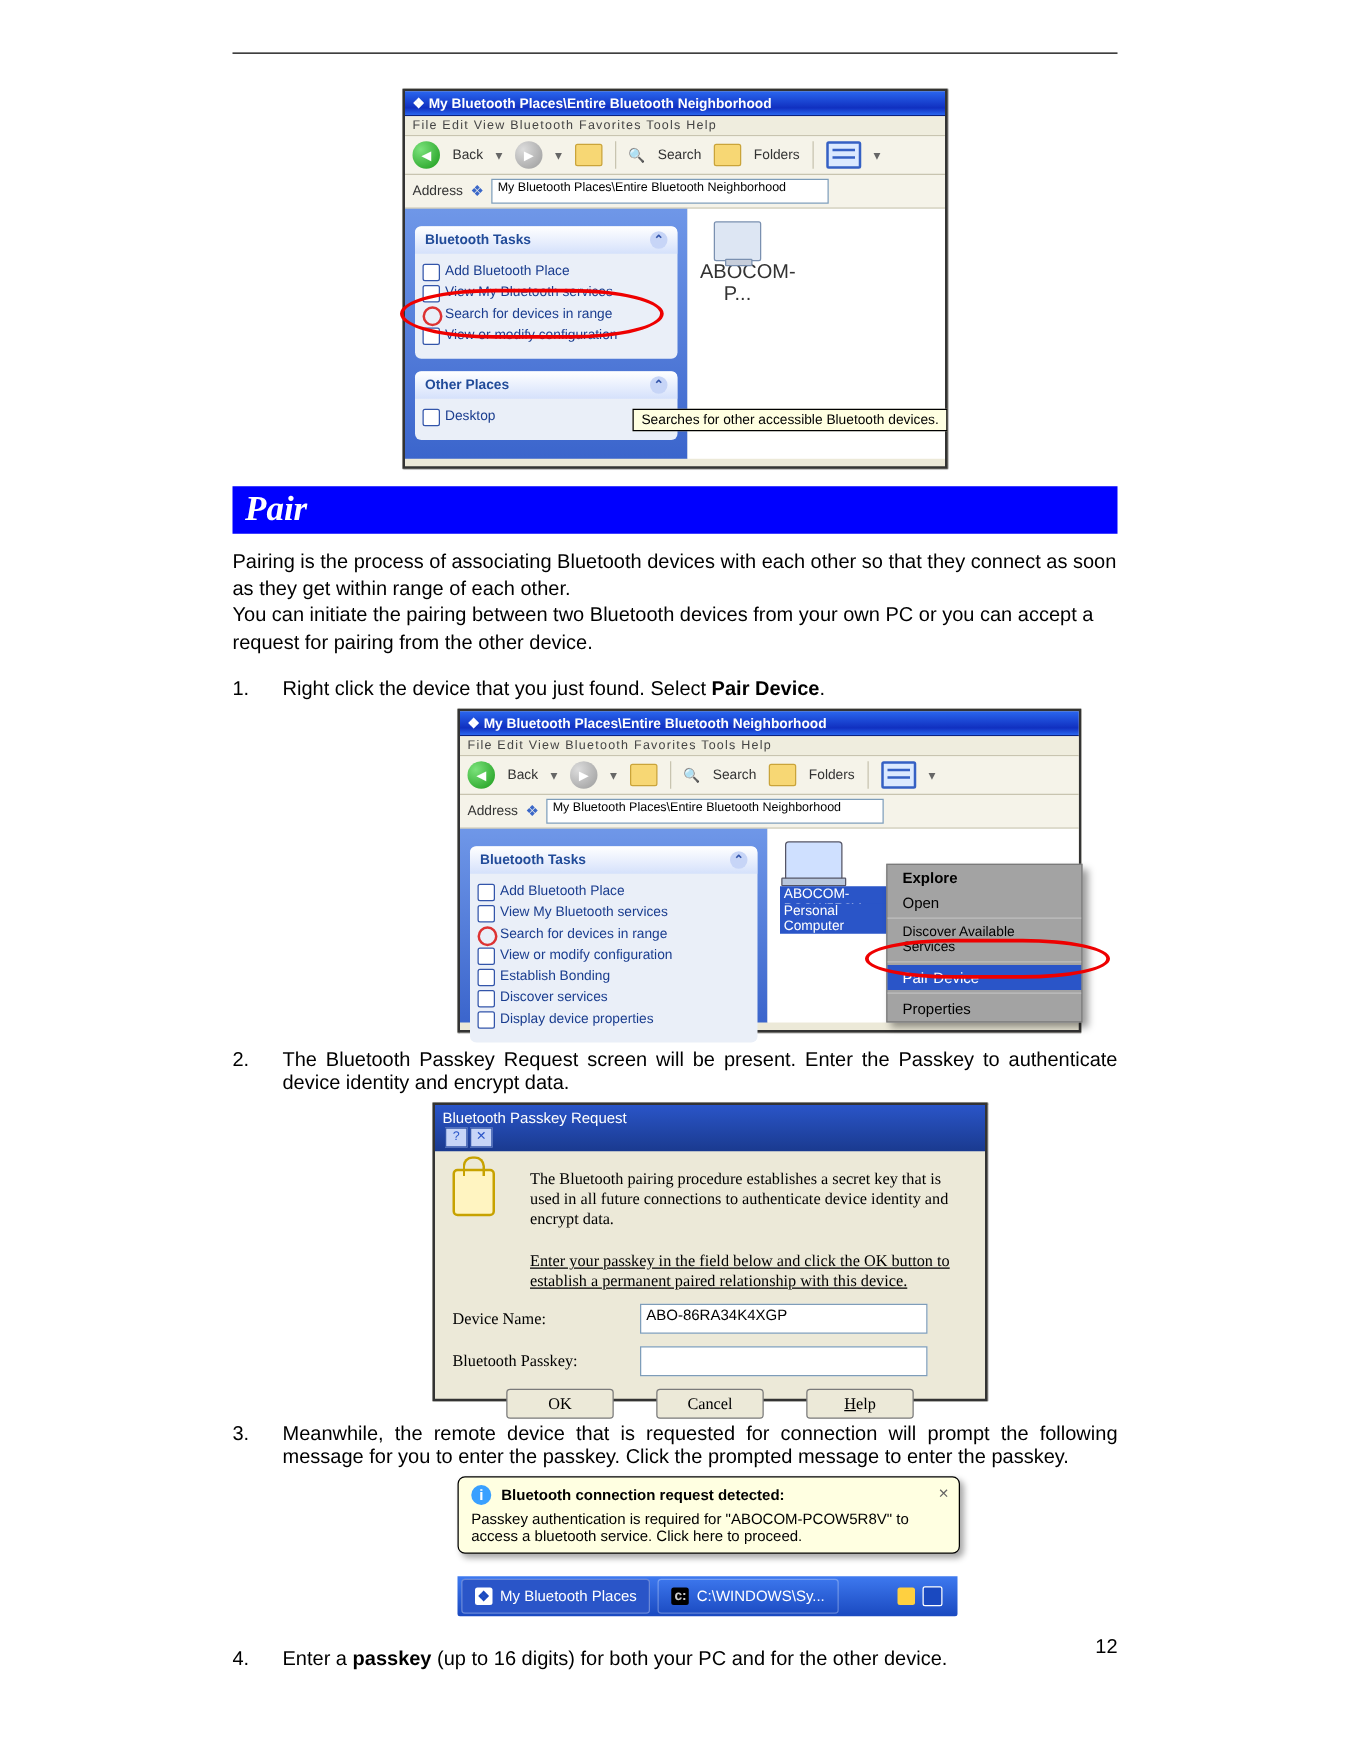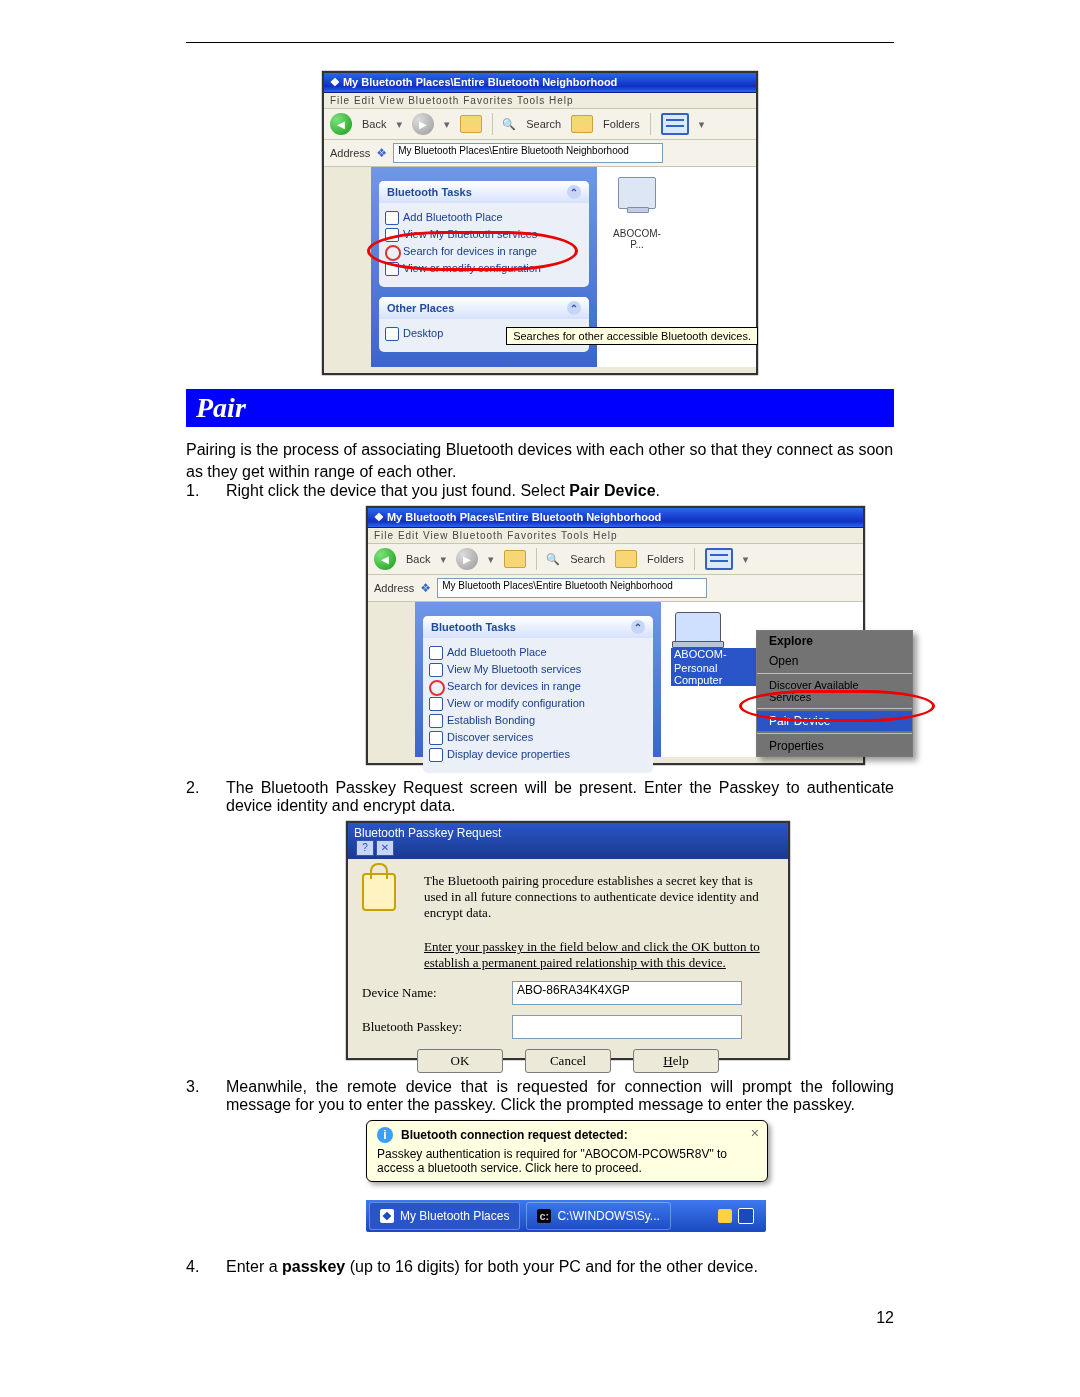--- a/index.html
+++ b/index.html
@@ -93,21 +93,21 @@
     display: flex;
     align-items: center;
     gap: 6px;
     font-size: 11px;
     color: #333;
   }
   .addrbar-xp .field {
     background: #fff; border: 1px solid #7e9db9; height: 16px; padding: 1px 4px;
     flex: 0 0 260px; font-size: 10px; color: #000;
   }
-  .body-xp { display: flex; height: calc(100% - 100px); padding-left: 47px; }
+  .body-xp { display: flex; height: calc(100% - 100px); }
   .sidebar-xp {
     width: 210px;
     background: linear-gradient(#6f97e8, #3b65cc);
     padding: 14px 8px;
     color: #fff;
   }
   .panel-xp {
     background: #eaeff8;
     color: #214b99;
     border-radius: 5px;
@@ -146,41 +146,41 @@
 
   
   .shot2 { width: 495px; height: 255px; margin-top: 6px; margin-bottom: 14px; margin-left: 180px; }
   .shot2 .body-xp { height: calc(100% - 100px); }
   .laptop-icon { width: 44px; height: 30px; background: #cfe0ff; border: 1px solid #556; border-radius: 3px; position: relative; }
   .laptop-icon:after { content:""; position:absolute; bottom:-5px; left:-4px; right:-4px; height:5px; background:#b8c6dc; border:1px solid #556; border-radius:1px; }
   .dev-highlight {
     position: absolute; background: #2a55c8; color: #fff; font-size: 11px; padding: 0 3px;
   }
   .ctx-menu {
-    position: absolute; width: 155px; background: #737373; border: 1px solid #7a7a7a;
+    position: absolute; width: 155px; background: #a3a3a3; border: 1px solid #7a7a7a;
     box-shadow: 4px 4px 6px rgba(0,0,0,0.4);
     font-size: 12px; color: #000;
   }
   .ctx-menu .row { padding: 3px 12px; }
   .ctx-menu .rowsep { border-top: 1px solid #c0c0c0; margin: 2px 0; }
   .ctx-menu .row.hi { background: #2a55c8; color: #fff; }
 
   
   .shot3 { width: 440px; height: 235px; margin-top: 6px; margin-bottom: 18px; margin-left: 160px; background: #ece9d8; }
   .shot3 .titlebar { background: linear-gradient(#2a55c8, #1a3a8f); color:#fff; font-size:12px; padding:3px 6px; display:flex; justify-content: space-between; flex-direction: column; }
   .winbtns span { display:inline-block; width:16px; height:14px; background:#c7d5f7; border:1px solid #3355aa; color:#2a55c8; font-size:10px; line-height:13px; text-align:center; margin-left:2px;}
   .shot3 .inner { padding: 14px 14px 8px 14px; font-family: "Times New Roman", serif; font-size: 13px; color:#000; }
   .shot3 .lockrow { display:flex; gap:28px; margin-bottom:10px;}
   .lockicon { width:30px; height:34px; border:2px solid #c7a200; border-radius:4px; background:#fff4c1; position:relative; flex-shrink:0;}
   .lockicon:before { content:""; position:absolute; top:-12px; left:6px; width:14px; height:14px; border:2px solid #c7a200; border-bottom:none; border-radius:8px 8px 0 0; }
   .shot3 .fields { }
   .shot3 .frow { display:flex; align-items:center; margin-bottom:10px; }
   .shot3 .frow .lbl { width: 150px; }
   .shot3 .frow .inp { width: 220px; height: 20px; background:#fff; border:1px solid #7e9db9; padding:1px 4px; font-family: Arial, sans-serif; font-size:12px;}
-  .shot3 .btns { display:flex; justify-content:center; gap:22px; margin-top:10px; }
+  .shot3 .btns { display:flex; justify-content:center; gap:34px; margin-top:10px; }
   .shot3 .btns button { width:86px; height:24px; background:#ece9d8; border:1px solid #7a7a7a; border-radius:3px; font-family:"Times New Roman", serif; font-size:13px; }
 
   
   .shot4 { width: 400px; height: 120px; margin-top: 4px; margin-left: 180px; background: transparent; border: none; box-shadow: none; }
   .balloon {
     width: 380px; border: 1px solid #000; border-radius: 6px; background: #ffffe1;
     padding: 6px 10px; font-family: Tahoma, sans-serif; font-size: 12px; color:#000;
     box-shadow: 3px 3px 5px rgba(0,0,0,0.35);
     position: relative;
   }
@@ -275,31 +275,32 @@
             <span class="chev">⌃</span>
           </div>
           <ul>
             <li><span class="ico"></span><span>Desktop</span></li>
           </ul>
         </div>
       </div>
       <div class="content-xp">
         <div style="width:60px; text-align:center;">
           <div class="dev-icon" style="margin:0 auto;"></div>
-          <div style="font-size:10px; margin-top:19px;">ABOCOM-P...</div>
+          <div style="font-size:16px; margin-top:0;">ABOCOM-P...</div>
         </div>
         <div class="tooltip-xp" style="right:-2px; bottom:22px;">Searches for other accessible Bluetooth devices.</div>
       </div>
     </div>
   </div>
 
   <div class="section-heading">Pair</div>
 
   <div class="bodytext">
     <div>Pairing is the process of associating Bluetooth devices with each other so that they connect as soon as they get within range of each other.</div>
+    <p>You can initiate the pairing between two Bluetooth devices from your own PC or you can accept a request for pairing from the other device.</p>
   </div>
 
   <ol class="steps">
     <li>
       <span class="num">1.</span>
       <span class="txt">
         <span>Right click the device that you just found. Select </span><b>Pair Device</b><span>.</span>
       </span>
     </li>
   </ol>

